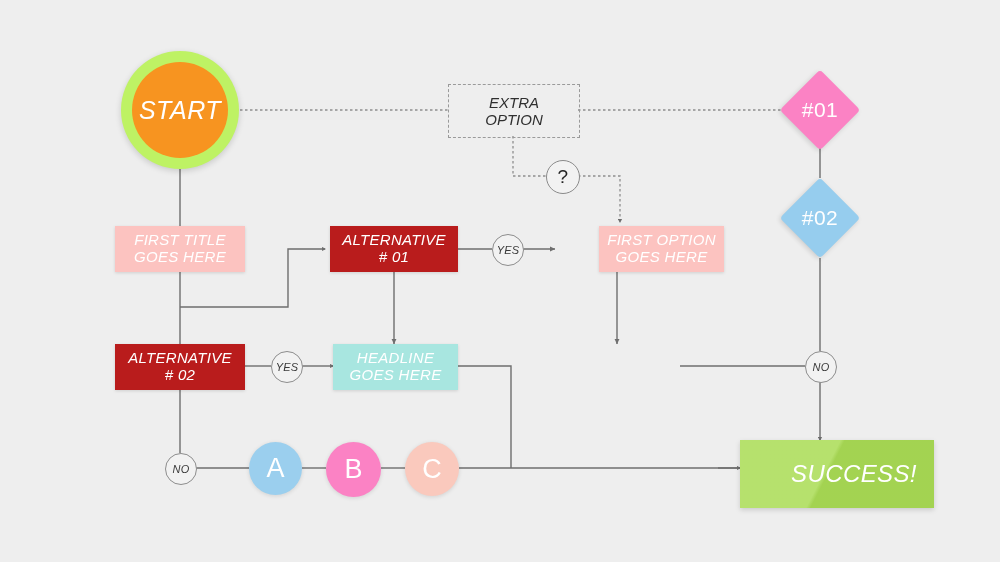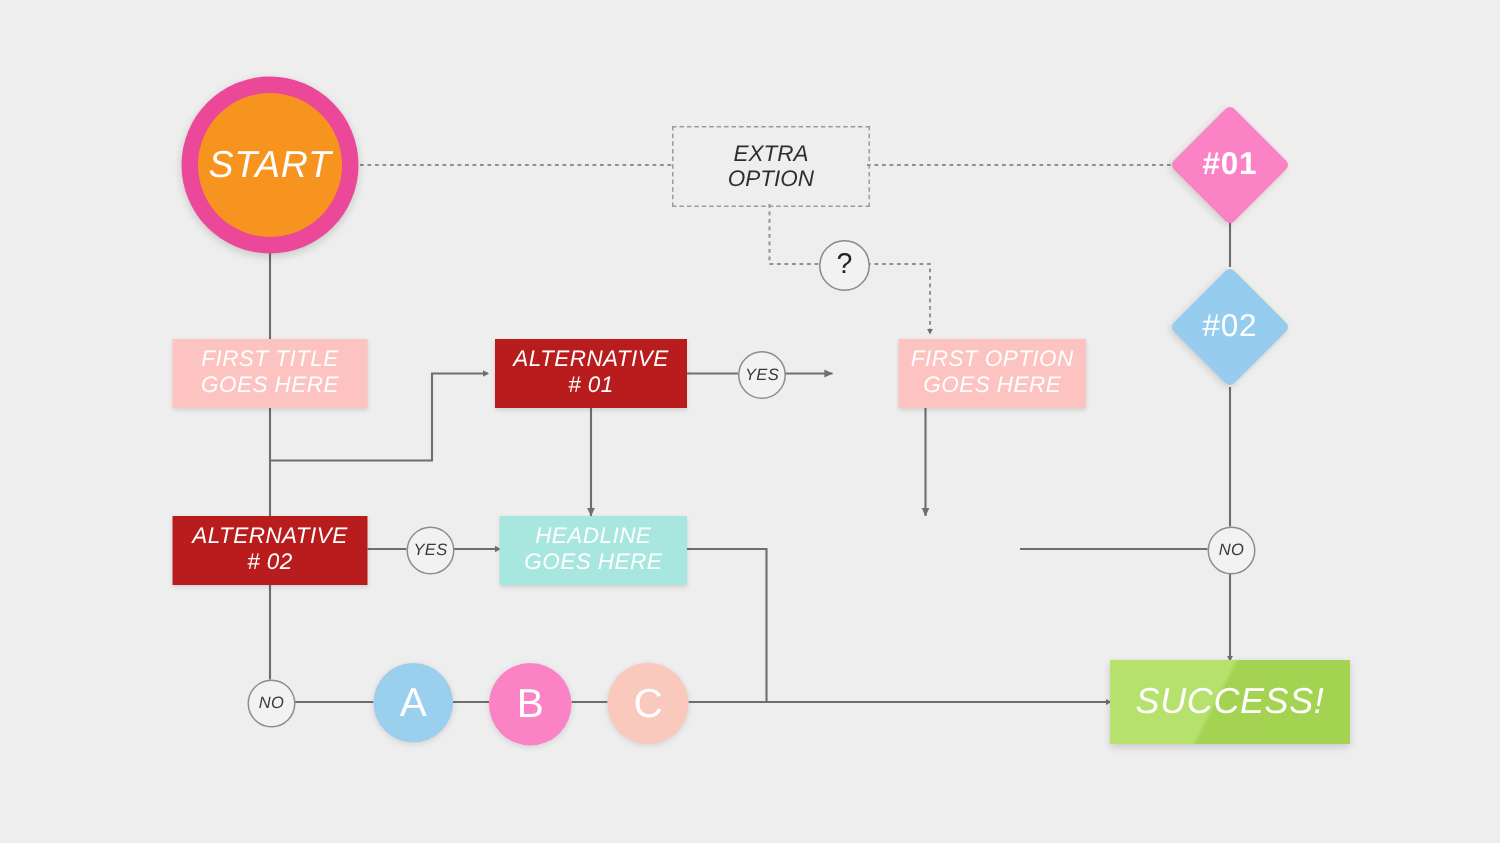--- a/index.html
+++ b/index.html
@@ -43,21 +43,21 @@
     box-shadow: 0 1px 3px rgba(0,0,0,0.13);
   }
   .rect.pale     { background: #fcc3c0; }
   .rect.pink     { background: #b91c1c; }
   .rect.turq     { background: #a8e6e0; }
 
   
   .start-outer {
     position: absolute;
     border-radius: 50%;
-    background: #ec4899;
+    background: #bef264;
     box-shadow: 0 2px 6px rgba(0,0,0,0.16);
     display: flex; align-items: center; justify-content: center;
   }
   .start-inner {
     border-radius: 50%;
     background: #f79420;
     display: flex; align-items: center; justify-content: center;
     color: #fff;
     font-style: italic;
     font-size: 25px;
@@ -217,21 +217,21 @@
 
   <div class="extra" style="left:448px; top:84px; width:130px; height:52px;">
     <span>EXTRA
 OPTION</span>
   </div>
 
   <div class="badge q" style="left:546px; top:160px; width:32px; height:32px;">
     <span>?</span>
   </div>
 
-  <div class="diamond d-pink" style="left:780px; top:70px; width:80px; height:80px;font-weight:bold;">
+  <div class="diamond d-pink" style="left:780px; top:70px; width:80px; height:80px;">
     <span class="dshape" style="width:57px; height:57px;"></span>
     <span class="dlabel">#01</span>
   </div>
 
   <div class="diamond d-blue" style="left:780px; top:178px; width:80px; height:80px;">
     <span class="dshape" style="width:57px; height:57px;"></span>
     <span class="dlabel">#02</span>
   </div>
 
   <div class="node rect pale" style="left:115px; top:226px; width:130px; height:46px;">
@@ -281,17 +281,17 @@
   </div>
 
   <div class="lcircle c-pink" style="left:326px; top:442px; width:55px; height:55px;">
     <span>B</span>
   </div>
 
   <div class="lcircle c-salmon" style="left:405px; top:442px; width:54px; height:54px;">
     <span>C</span>
   </div>
 
-  <div class="success" style="left:740px; top:440px; width:160px; height:56px;">
+  <div class="success" style="left:740px; top:440px; width:160px; height:68px;padding-left:34px;">
     <span>SUCCESS!</span>
   </div>
 
 </div>
 
 </body></html>

